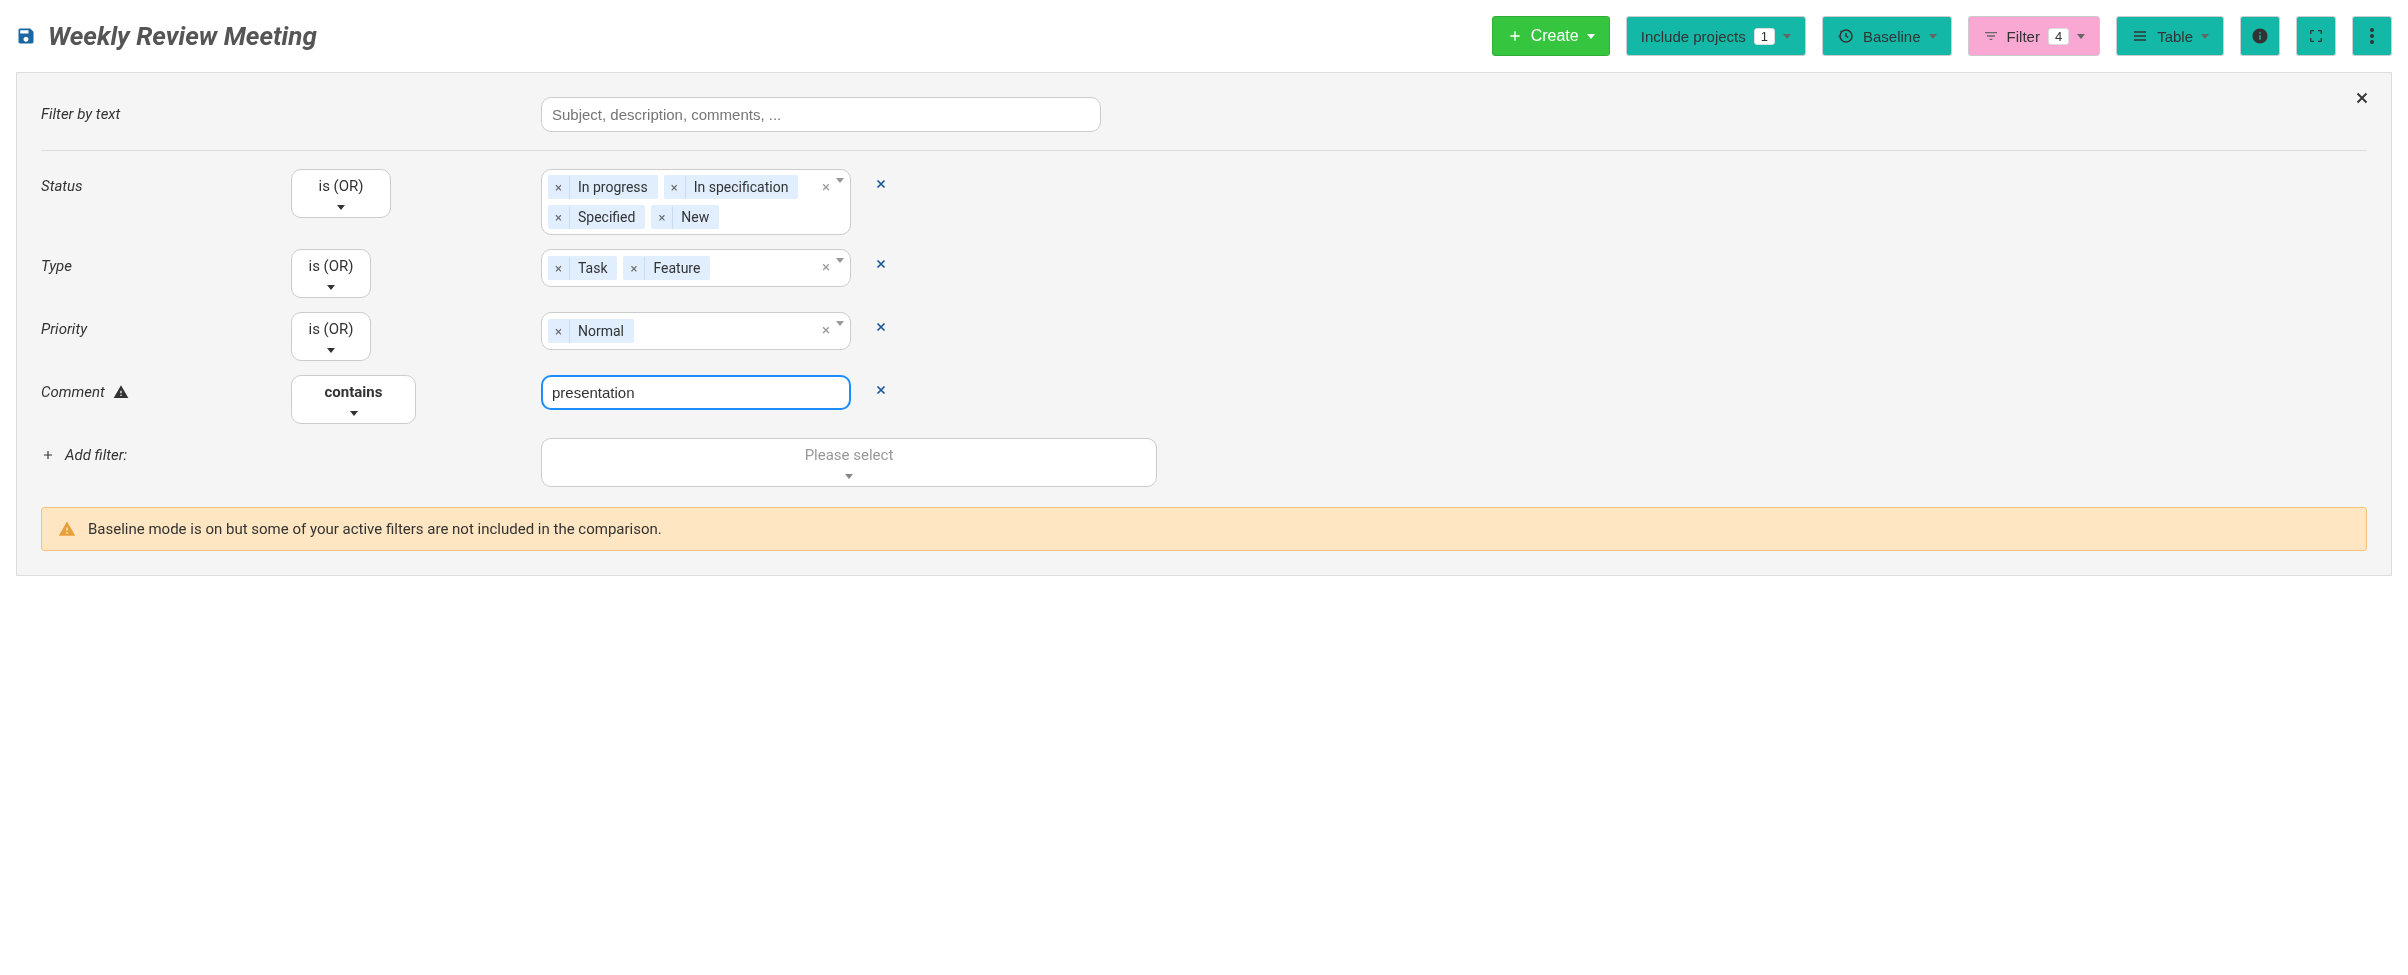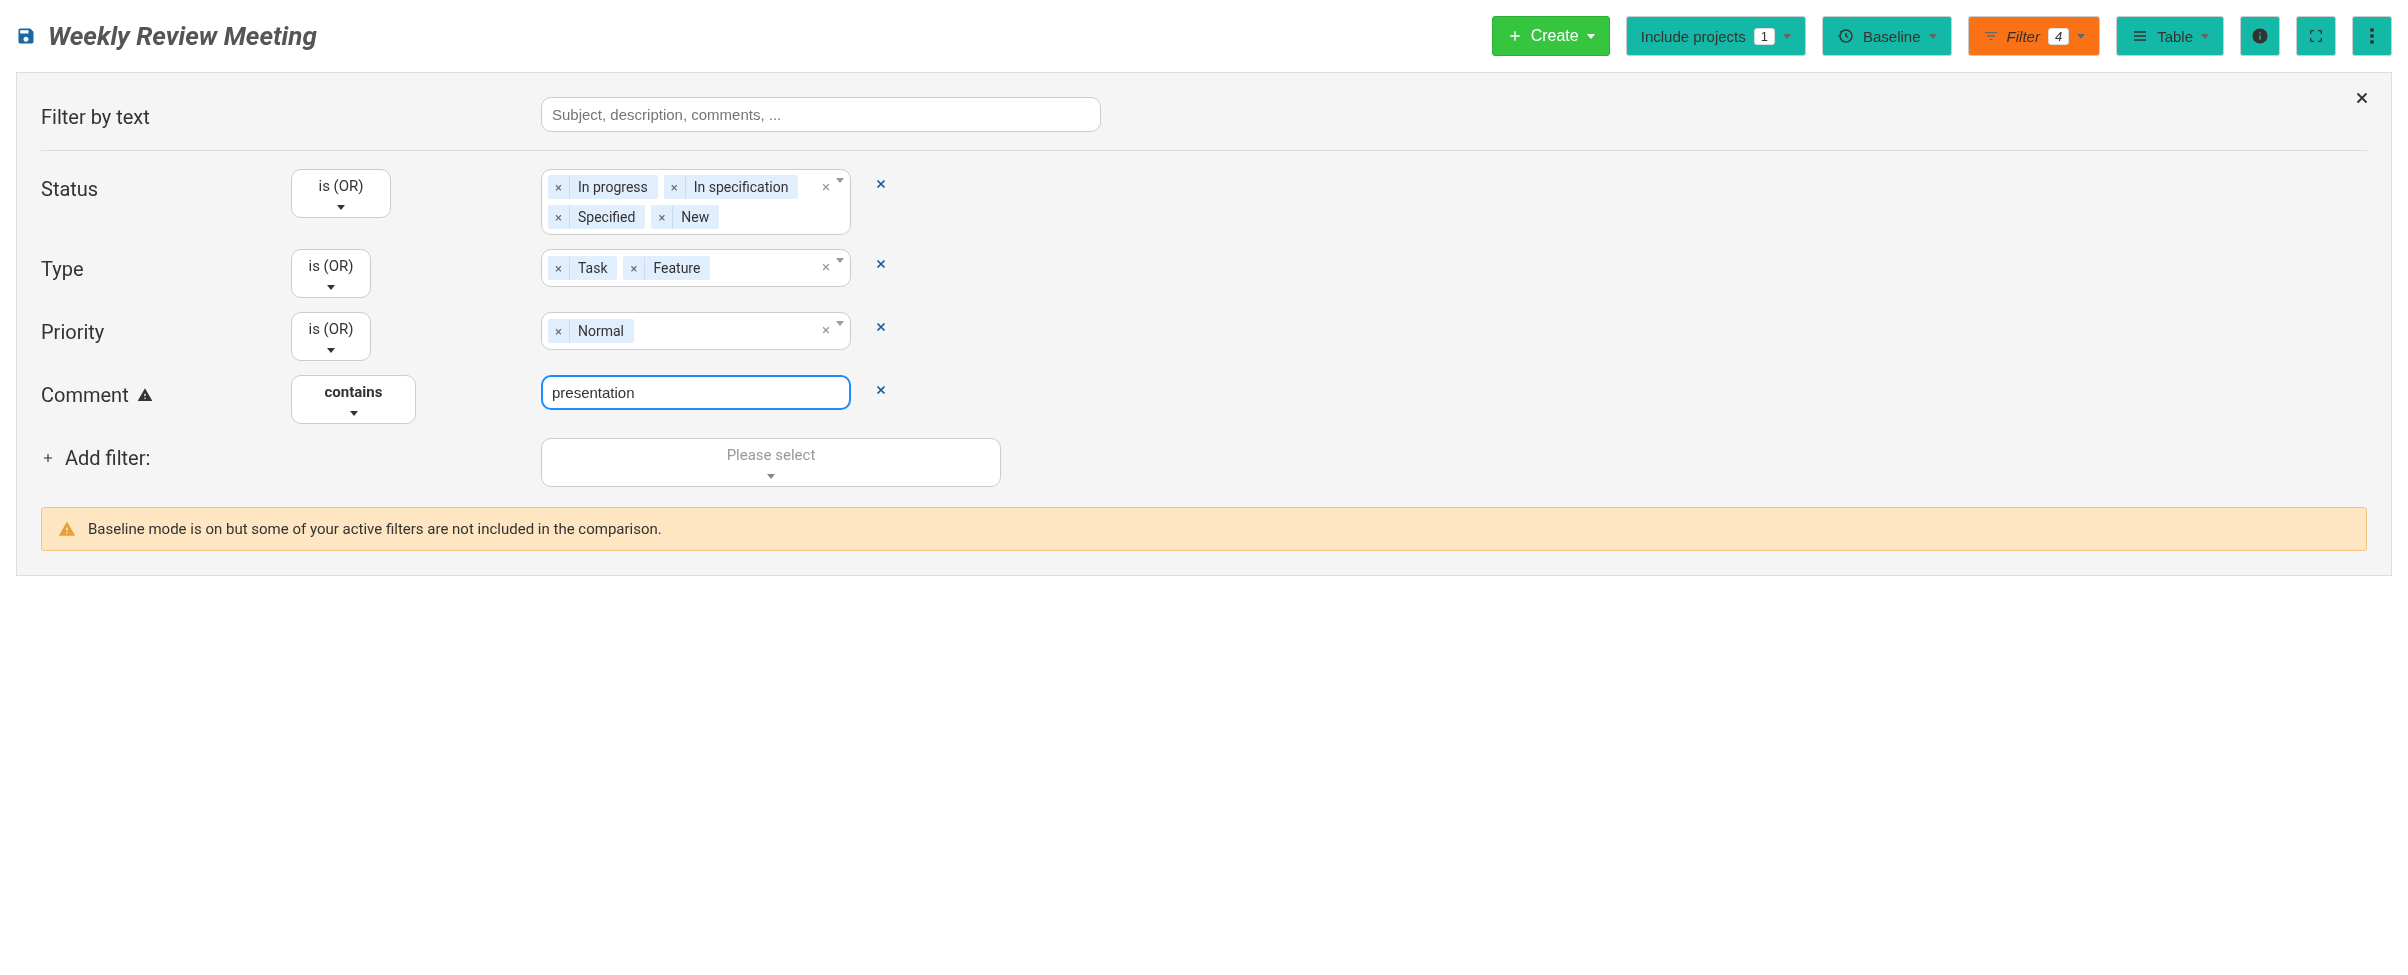--- a/index.html
+++ b/index.html
@@ -48,22 +48,21 @@
     color: #333;
     height: 40px;
   }
   .btn-create {
     background: #35c53f;
     border-color: #2fae37;
     color: #fff;
     font-size: 16px;
   }
   .btn.active {
-    background: #f97316;
-    font-style: italic;
+    background: #f9a8d4;
   }
   .badge {
     background: #fff;
     color: #333;
     border-radius: 3px;
     padding: 0 6px;
     font-size: 13px;
     min-width: 18px;
     text-align: center;
     border: 1px solid #ddd;
@@ -100,25 +99,26 @@
     margin-bottom: 14px;
   }
   .filter-row:first-of-type {
     border-bottom: 1px solid #ddd;
     padding-bottom: 18px;
     margin-bottom: 18px;
   }
   .filter-label {
     width: 250px;
     padding-top: 8px;
-    font-size: 20px;
+    font-size: 15px;
     color: #333;
     display: flex;
     align-items: center;
     gap: 8px;
+    font-style: italic;
   }
   .filter-op {
     width: 250px;
   }
   .filter-val {
     width: 310px;
   }
   .filter-remove-cell {
     width: 60px;
     display: flex;
@@ -197,21 +197,21 @@
     background: none;
     border: none;
     padding: 0;
   }
   .add-filter-label {
     display: flex;
     align-items: center;
     gap: 10px;
   }
   .add-filter-select {
-    width: 460px;
+    width: 616px;
     color: #999;
     display: flex;
     justify-content: space-between;
     align-items: center;
   }
   .warning-banner {
     margin-top: 20px;
     background: #ffe6c2;
     border: 1px solid #f7c27b;
     border-radius: 3px;

